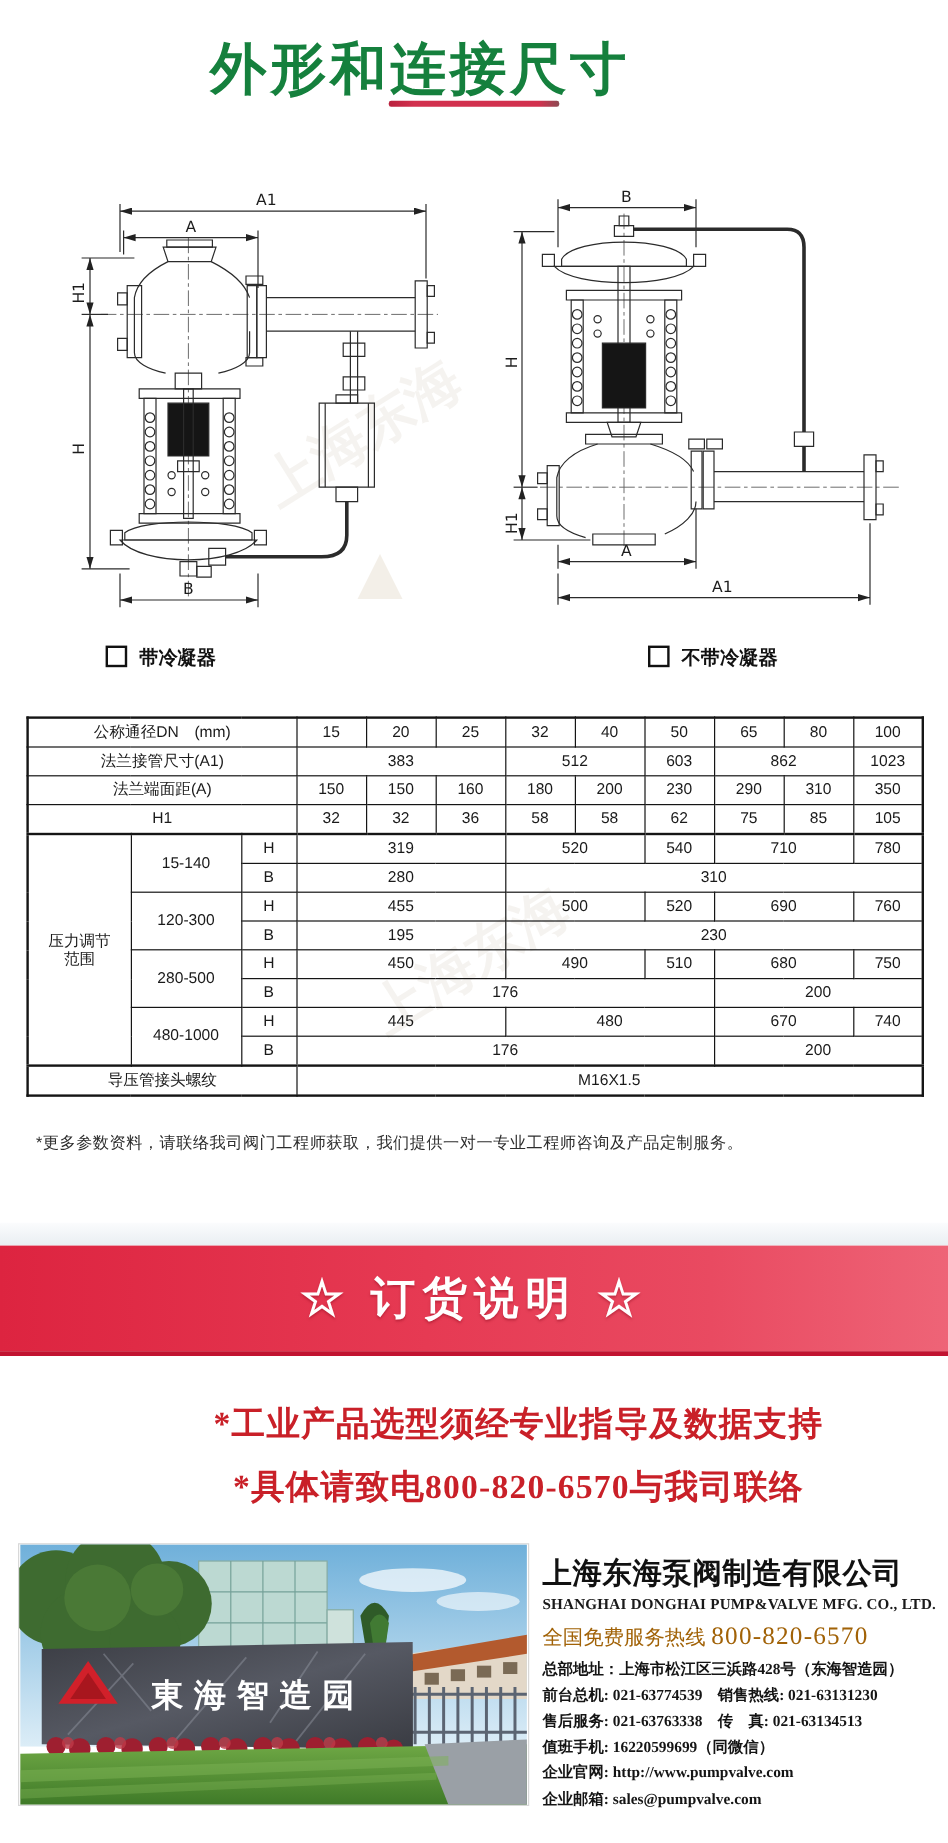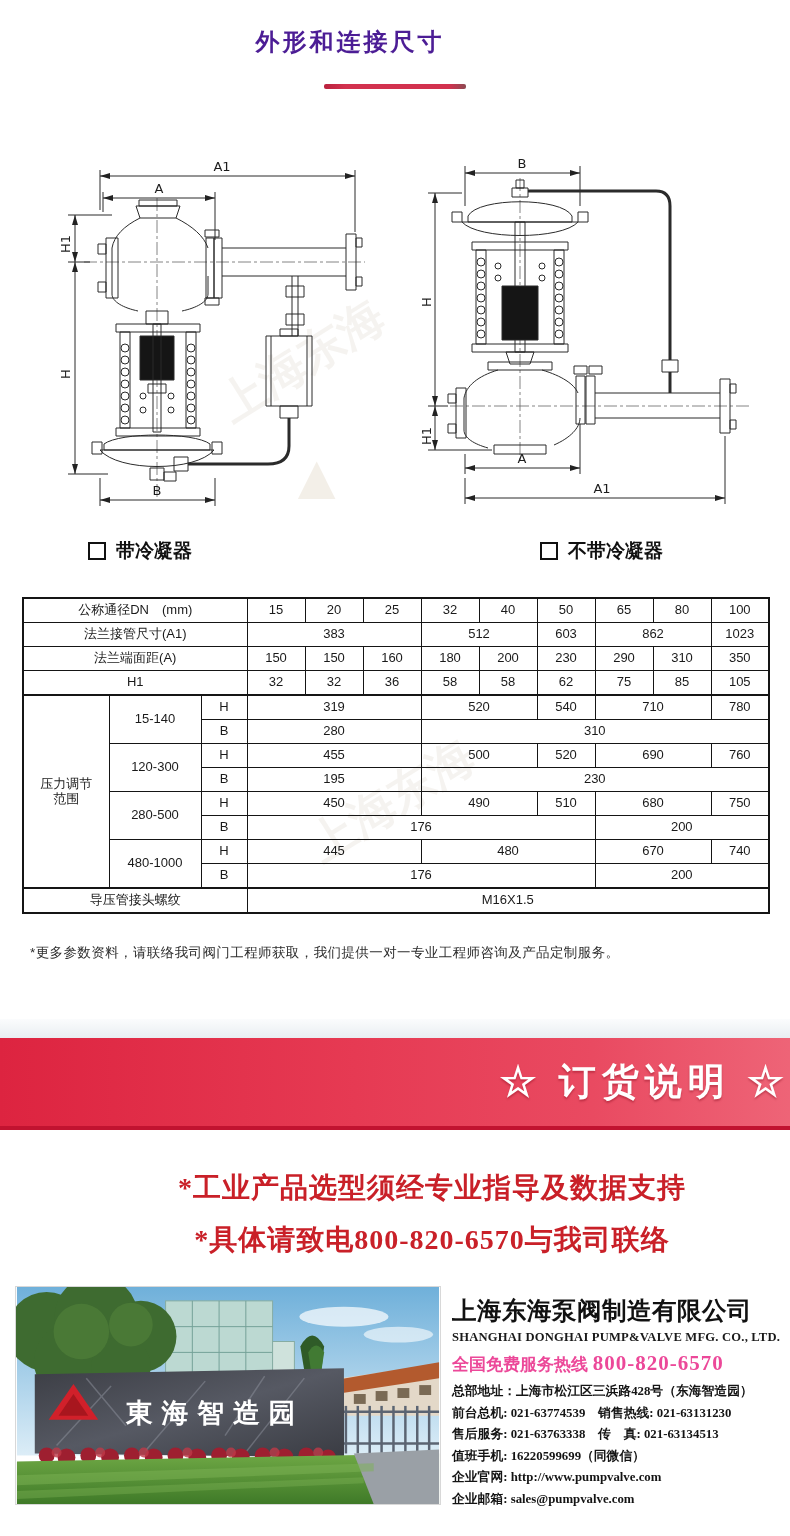--- a/index.html
+++ b/index.html
@@ -1,48 +1,48 @@
 <!DOCTYPE html>
 <html><head>
 <meta charset="utf-8">
 <style>
   html,body{margin:0;padding:0;}
   body{width:790px;height:1536px;background:#ffffff;font-family:"Liberation Sans",sans-serif;position:relative;overflow:hidden;}
   .abs{position:absolute;}
   
-  .page-title{top:26px;left:0;width:700px;text-align:center;font-size:24px;font-weight:bold;color:#4c1d95;letter-spacing:3px;}
+  .page-title{top:26px;left:0;width:700px;text-align:center;font-size:47px;font-weight:bold;color:#15803d;letter-spacing:3px;}
   .title-underline{top:84px;left:324px;width:142px;height:5px;background:linear-gradient(90deg,#b9223e,#d2314e 15%,#d2314e 88%,#8c4a52);border-radius:2px;}
   
   .wm{color:rgba(185,172,148,0.14);font-weight:bold;pointer-events:none;white-space:nowrap;}
   
   svg text{font-family:"DejaVu Sans",sans-serif;}
   .dwg line,.dwg path,.dwg rect,.dwg circle{vector-effect:non-scaling-stroke;}
-  .caption{top:538px;font-size:19px;font-weight:bold;color:#111;display:flex;align-items:center;gap:10px;}
+  .caption{top:538px;font-size:16px;font-weight:bold;color:#111;display:flex;align-items:flex-start;gap:10px;}
   .cap-left{left:88px;} .cap-right{left:540px;}
   .checkbox{width:14px;height:14px;border:2px solid #111;display:inline-block;background:#fff;}
   
   .dims-wrap{top:597px;left:22px;}
   table.dims{border-collapse:collapse;width:746px;table-layout:fixed;font-size:13px;color:#1a1a1a;border:2px solid #151515;}
   table.dims td{border:1px solid #151515;text-align:center;height:23px;padding:0 2px;line-height:1.15;}
   table.dims td.plabel{padding:16px 14px;}
   table.dims tr.thickb td{border-bottom-width:2px;}
   table.dims tr.thickt td{border-top-width:2px;}
   
   .note{top:944px;left:30px;width:740px;font-size:13.5px;color:#2d2d2d;letter-spacing:0.4px;font-weight:500;}
   
   .pre-strip{top:1019px;left:0;width:790px;height:19px;background:linear-gradient(180deg,#fbfcfd,#e9eef2);}
-  .banner{top:1038px;left:0;width:790px;height:88px;background:linear-gradient(90deg,#dd2440,#e63a53 45%,#e94a61 75%,#ee6477);border-bottom:4px solid #c11330;display:flex;align-items:center;justify-content:flex-end;}
+  .banner{top:1038px;left:0;width:790px;height:88px;background:linear-gradient(90deg,#dd2440,#e63a53 45%,#e94a61 75%,#ee6477);border-bottom:4px solid #c11330;display:flex;align-items:center;justify-content:center;}
   .banner-text{color:#ffffff;font-size:37px;font-weight:bold;letter-spacing:6px;text-shadow:0 2px 2px rgba(120,0,20,.35);}
   .order-notes{top:1162px;left:0;width:790px;text-align:center;font-family:"Liberation Serif",serif;font-weight:bold;color:#c92028;font-size:28px;line-height:52px;letter-spacing:1px;padding-left:37px;}
   
   .photo{top:1286px;left:15px;width:426px;height:219px;border:1px solid #d8d8d8;box-sizing:border-box;}
   .finfo{top:1284px;left:452px;width:330px;}
   .company-cn{font-size:24.5px;font-weight:bold;color:#111;letter-spacing:0.5px;white-space:nowrap;margin-top:10px;}
   .company-en{font-family:"Liberation Serif",serif;font-size:12.6px;font-weight:bold;color:#1a1a1a;margin-top:3px;letter-spacing:0.2px;white-space:nowrap;}
-  .hotline{margin-top:6px;color:#ec4899;font-weight:bold;font-size:17px;white-space:nowrap;}
+  .hotline{margin-top:6px;color:#a16207;font-weight:normal;font-size:17px;white-space:nowrap;}
   .hotline .num{font-family:"Liberation Serif",serif;font-size:21px;letter-spacing:1px;}
   .contacts{margin-top:5px;font-family:"Liberation Serif",serif;font-size:12.8px;font-weight:bold;color:#141414;line-height:21.5px;}
   .contacts div{white-space:nowrap;}
 </style>
 </head>
 <body>
 
 <div class="abs wm" style="top:330px;left:210px;font-size:46px;transform:rotate(-32deg);">上海东海</div>
 <div class="abs wm" style="top:770px;left:300px;font-size:46px;transform:rotate(-32deg);">上海东海</div>
 <div class="abs wm" style="top:440px;left:285px;font-size:64px;color:rgba(190,165,130,0.18);">▲</div>

